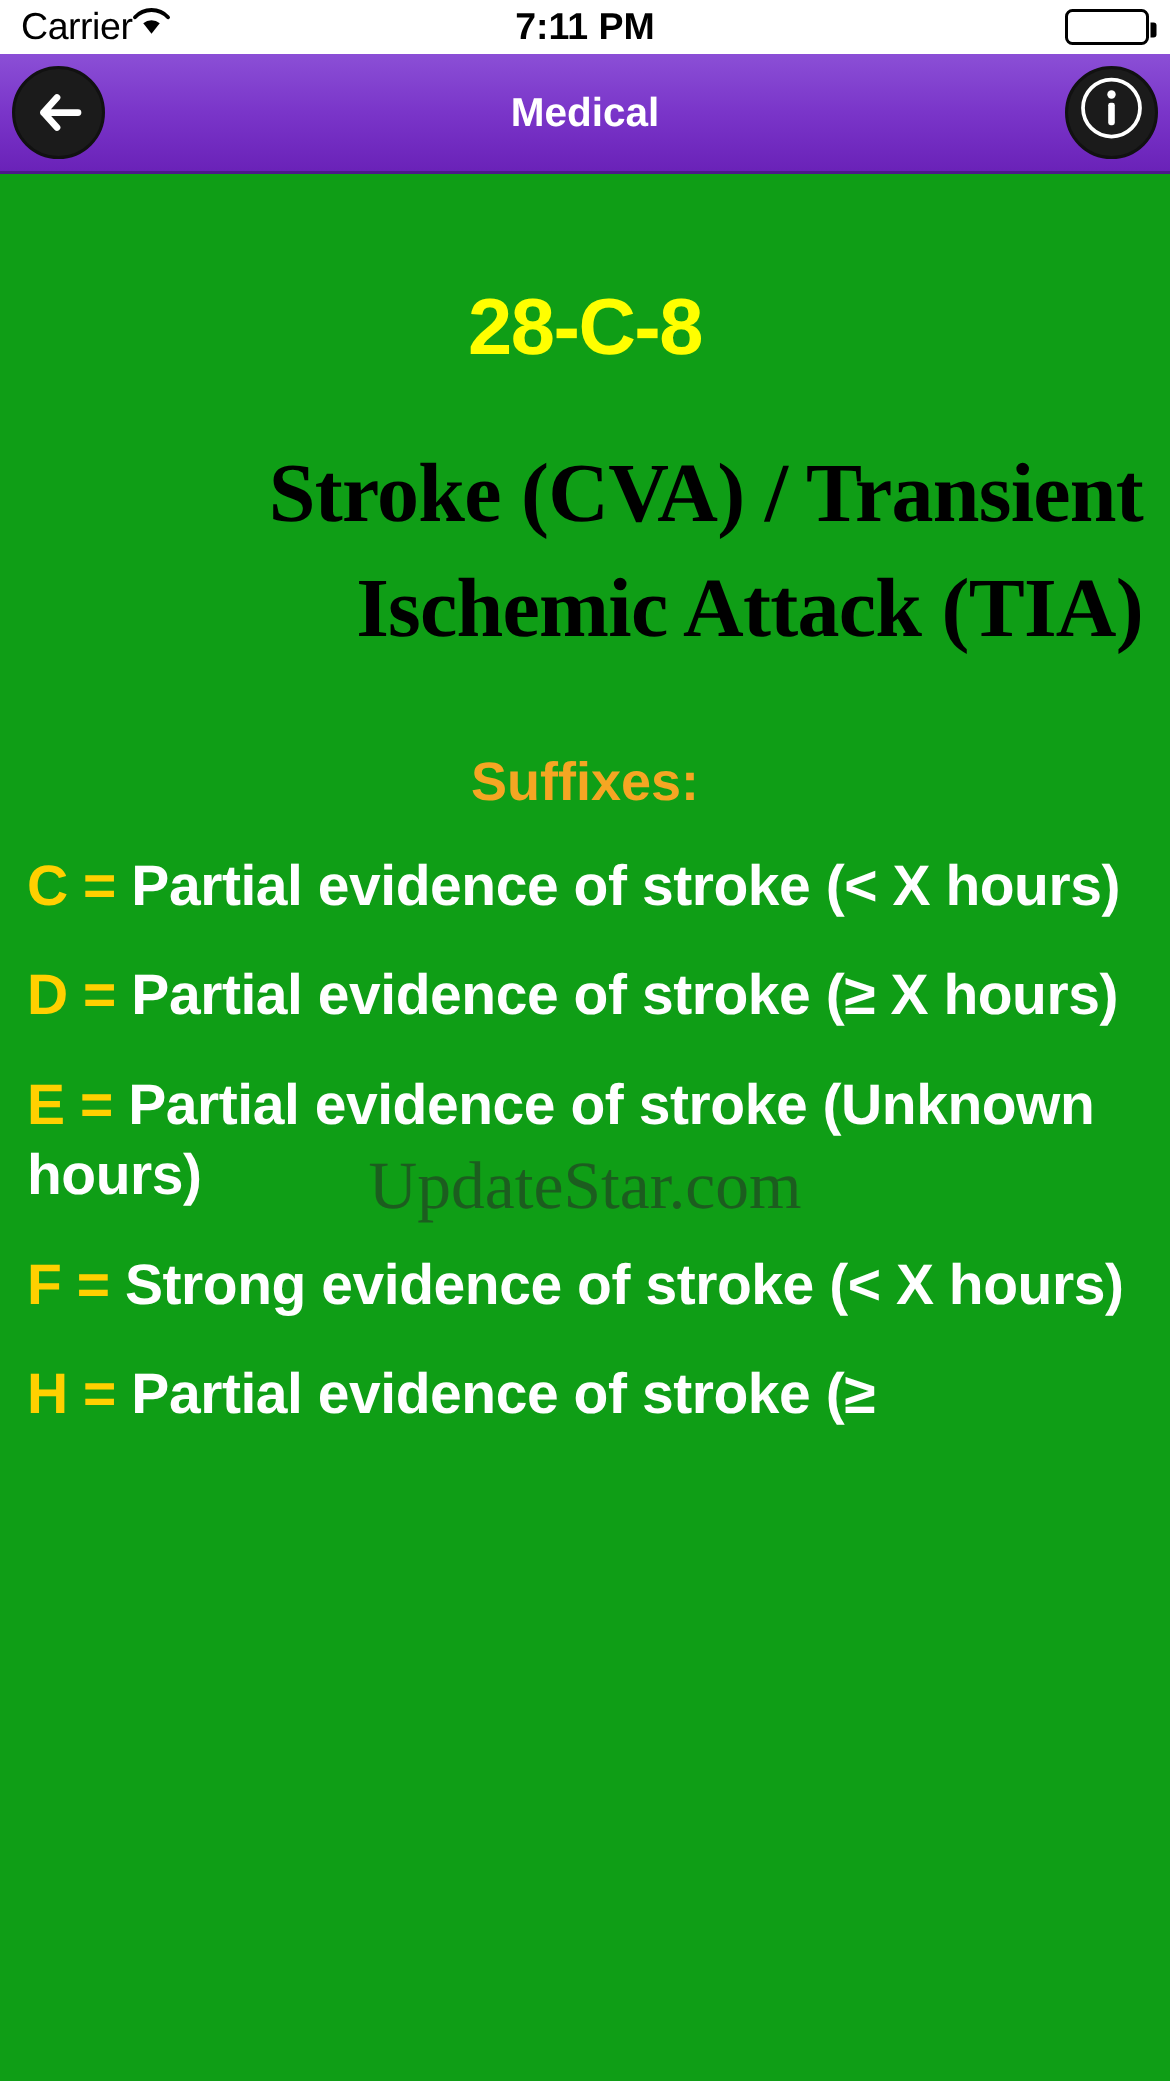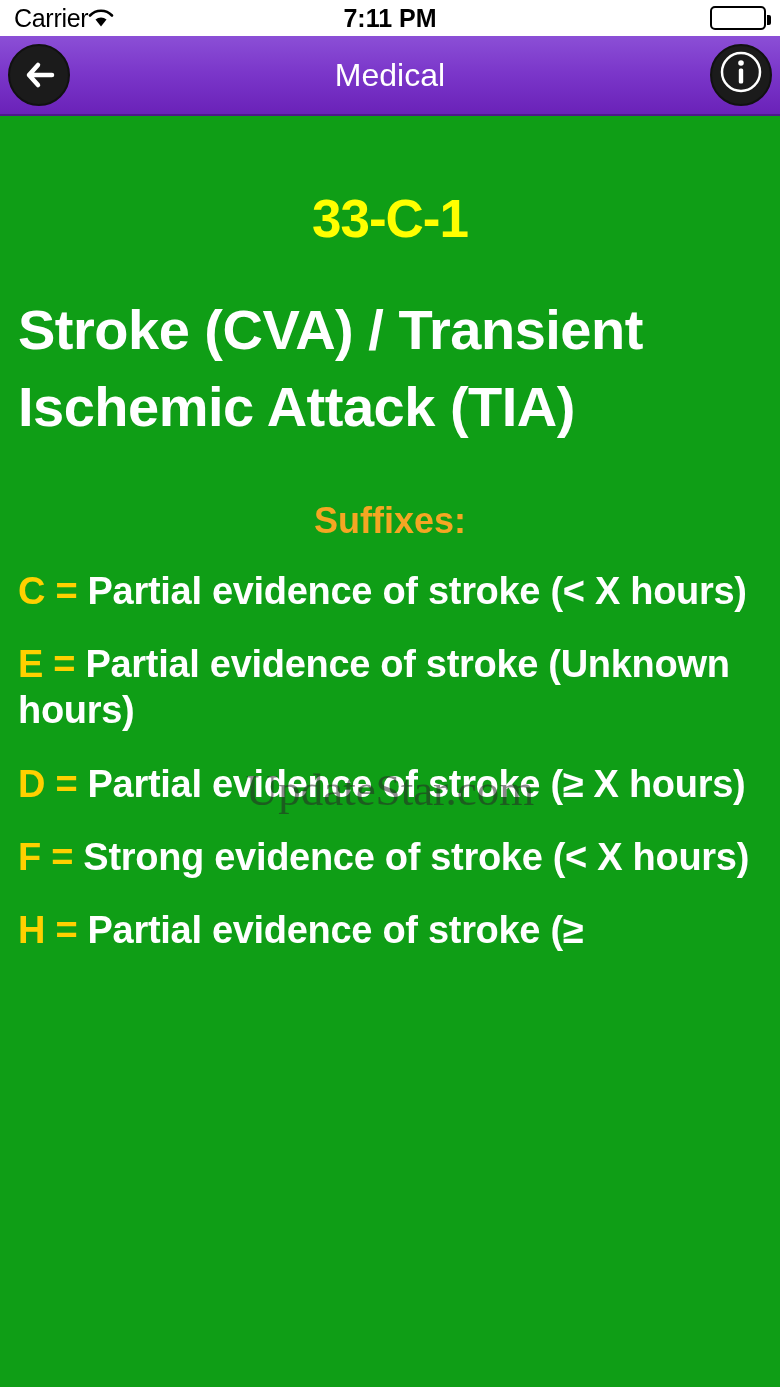--- a/index.html
+++ b/index.html
@@ -24,21 +24,21 @@
     height: 36px;
     background: #ffffff;
     display: flex;
     align-items: center;
     padding: 0 14px;
     flex: 0 0 36px;
     position: relative;
   }
   .status-left {
     display: flex;
-    align-items: center;
+    align-items: flex-start;
     gap: 0;
   }
   .carrier {
     font-size: 25px;
     color: #000;
     letter-spacing: -0.3px;
   }
   .wifi {
     display: inline-block;
     width: 26px;
@@ -88,22 +88,22 @@
     flex: 0 0 80px;
     height: 80px;
     background: linear-gradient(to bottom, #8b4fd6 0%, #7a35c9 50%, #6a22b8 100%);
     display: flex;
     align-items: center;
     justify-content: center;
     position: relative;
     border-bottom: 2px solid #4d1a8a;
   }
   .nav-title {
-    font-size: 32px;
-    font-weight: normal;
+    font-size: 27px;
+    font-weight: bold;
     color: #ffffff;
   }
   .nav-btn {
     position: absolute;
     width: 62px;
     height: 62px;
     border-radius: 50%;
     background: #1b1b1b;
     display: flex;
     align-items: center;
@@ -134,27 +134,28 @@
   }
   .doc-code {
     text-align: center;
     color: #ffff00;
     font-size: 53px;
     font-weight: bold;
     margin-top: 72px;
     letter-spacing: -1px;
   }
   .doc-title {
-    text-align: left;
-    color: #ffffff;
+    text-align: right;
+    color: #000000;
     font-size: 56px;
     font-weight: bold;
     line-height: 1.38;
     margin-top: 42px;
     letter-spacing: -0.5px;
+    font-family: Liberation Serif, serif;
   }
   .doc-subtitle {
     text-align: center;
     color: #19e8f0;
     font-size: 40px;
     font-weight: bold;
     margin-top: 52px;
   }
   .section-head {
     text-align: center;
@@ -231,42 +232,42 @@
           <circle cx="22" cy="22" r="19" fill="none" stroke="#ffffff" stroke-width="2.5"></circle>
           <circle cx="22" cy="13" r="2.8" fill="#ffffff"></circle>
           <rect x="19.8" y="18.5" width="4.4" height="15" rx="1.6" fill="#ffffff"></rect>
         </svg>
       </span>
     </div>
   </div>
 
   <div class="content">
 
-    <div class="doc-code">33-C-1</div>
+    <div class="doc-code">28-C-8</div>
 
     <div class="doc-title">Stroke (CVA) / Transient Ischemic Attack (TIA)</div>
 
 
     <div class="section-head">Suffixes:</div>
 
     <div class="suffix-list">
 
       <div class="suffix-item">
         <span class="suffix-key">C</span><span class="suffix-key"> = </span><span>Partial evidence of stroke (&lt; X hours)</span>
       </div>
 
       <div class="suffix-item">
+        <span class="suffix-key">D</span><span class="suffix-key"> = </span><span>Partial evidence of stroke (≥ X hours)</span>
+      </div>
+
+      <div class="suffix-item">
         <span class="suffix-key">E</span><span class="suffix-key"> = </span><span>Partial evidence of stroke (Unknown hours)</span>
       </div>
 
       <div class="suffix-item">
-        <span class="suffix-key">D</span><span class="suffix-key"> = </span><span>Partial evidence of stroke (≥ X hours)</span>
-      </div>
-
-      <div class="suffix-item">
         <span class="suffix-key">F</span><span class="suffix-key"> = </span><span>Strong evidence of stroke (&lt; X hours)</span>
       </div>
 
       <div class="suffix-item">
         <span class="suffix-key">H</span><span class="suffix-key"> = </span><span>Partial evidence of stroke (≥</span>
       </div>
 
     </div>
 
     <div class="watermark">UpdateStar.com</div>

